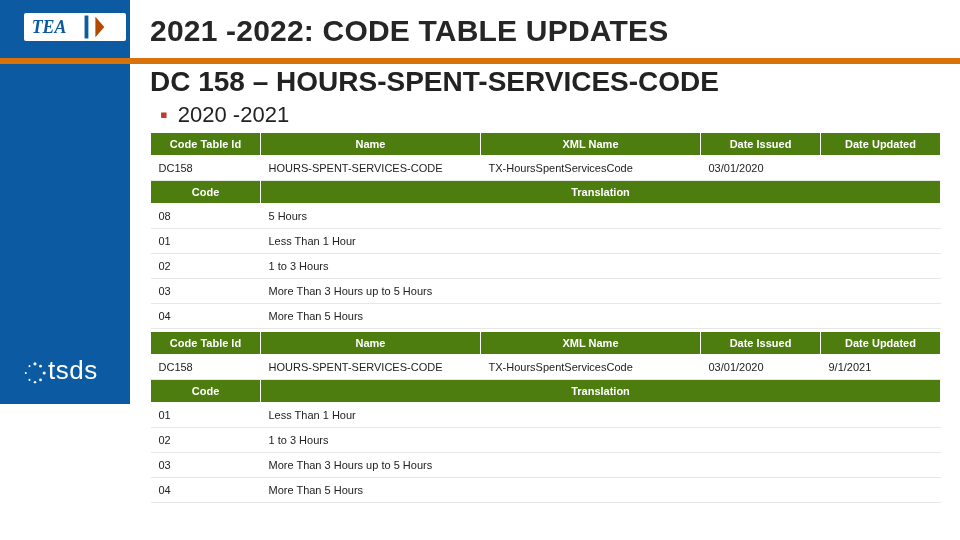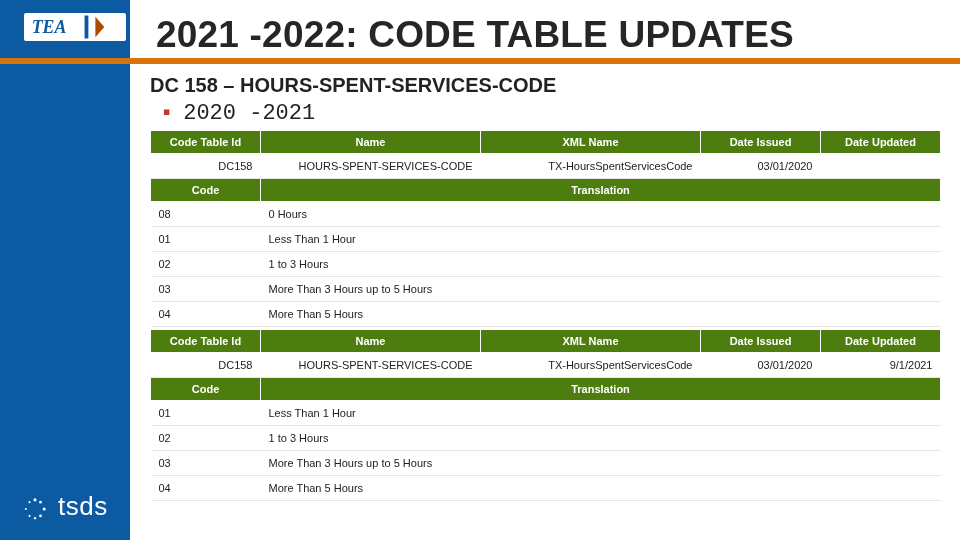--- a/index.html
+++ b/index.html
@@ -1,34 +1,34 @@
 <!DOCTYPE html>
 <html><head>
 <meta charset="utf-8">
 <style>
   * { box-sizing: border-box; margin: 0; padding: 0; }
   html, body { width: 960px; height: 540px; font-family: Arial, Helvetica, sans-serif; background: #fff; overflow: hidden; }
   .slide { position: relative; width: 960px; height: 540px; }
-  .sidebar { position: absolute; left: 0; top: 0; width: 130px; height: 540px; background: #0c5ba2; }
+  .sidebar { position: absolute; left: 0; top: 0; width: 130px; height: 404px; background: #0c5ba2; }
   .tea-logo { position: absolute; left: 24px; top: 12px; width: 102px; height: 30px; }
   .tea-logo svg { width: 100%; height: 100%; }
-  .tsds-logo { position: absolute; left: 24px; bottom: 18px; color: #fff; font-size: 26px; font-weight: 400; letter-spacing: 0.5px; display: flex; align-items: center; gap: 12px; text-align: right; }
+  .tsds-logo { position: absolute; left: 24px; bottom: 18px; color: #fff; font-size: 26px; font-weight: 400; letter-spacing: 0.5px; display: flex; align-items: center; gap: 2px; text-align: right; }
   .tsds-dots { display: inline-block; width: 22px; height: 22px; }
 
   .content { position: absolute; left: 150px; top: 0; width: 800px; }
-  .title { font-size: 37px; font-weight: 700; color: #262626; margin: 14px 0 4px 6px; letter-spacing: 0.2px; }
+  .title { font-size: 30px; font-weight: 700; color: #262626; margin: 14px 0 4px 0; letter-spacing: 0.2px; }
   .title-underline { position: absolute; left: 0; width: 960px; border-bottom: 6px solid #d8730c; top: 58px; }
-  .subtitle { font-size: 20px; font-weight: 700; color: #222; margin: 18px 0 4px 0; }
-  .year-bullet { font-size: 22px; color: #222; margin: 4px 0 4px 10px; font-family: Liberation Mono, monospace; }
+  .subtitle { font-size: 28px; font-weight: 700; color: #222; margin: 18px 0 4px 0; }
+  .year-bullet { font-size: 22px; color: #222; margin: 4px 0 4px 10px; }
   .year-bullet .bullet { color: #c0392b; font-weight: 900; margin-right: 10px; }
 
   table.code-table { width: 790px; border-collapse: collapse; font-size: 11px; table-layout: fixed; margin-top: 2px; }
   table.code-table th { background: #4d7c0f; color: #fff; font-weight: 700; text-align: center; padding: 5px 6px; border: 1px solid #fff; font-size: 11px; }
   table.code-table td { background: #fff; color: #222; padding: 6px 8px; border-bottom: 1px solid #e7e7e7; font-size: 11px; }
-  table.code-table td.center { text-align: right; }
+  table.code-table td.center { text-align: left; }
   .section-2 { margin-top: 8px; }
   .col-id { width: 110px; }
   .col-name { width: 220px; }
   .col-xml { width: 220px; }
   .col-issued { width: 120px; }
   .col-updated { width: 120px; }
 </style>
 </head>
 <body>
 
@@ -95,21 +95,21 @@
         <td class="center">TX-HoursSpentServicesCode</td>
         <td class="center">03/01/2020</td>
         <td class="center"></td>
       </tr>
       <tr>
         <th>Code</th>
         <th colspan="4">Translation</th>
       </tr>
       <tr>
             <td>08</td>
-            <td colspan="4">0 Hours</td>
+            <td colspan="4">5 Hours</td>
           </tr>
       <tr>
             <td>01</td>
             <td colspan="4">Less Than 1 Hour</td>
           </tr>
       <tr>
             <td>02</td>
             <td colspan="4">1 to 3 Hours</td>
           </tr>
       <tr>

